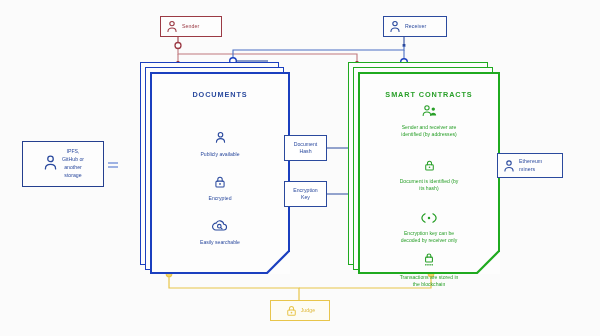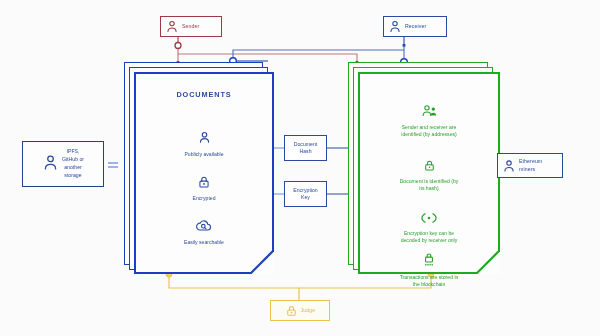--- a/index.html
+++ b/index.html
@@ -109,21 +109,21 @@
 
     <line x1="485" y1="163" x2="496" y2="163" stroke="#6b8ad6" stroke-width="1.3"></line>
     <line x1="485" y1="167" x2="496" y2="167" stroke="#6b8ad6" stroke-width="1.3"></line>
 
     <path d="M169 274 L169 288 L299 288 L299 300" fill="none" stroke="#e8c54a" stroke-width="1.2"></path>
     <path d="M431 274 L431 288 L299 288" fill="none" stroke="#e8c54a" stroke-width="1.2"></path>
     <circle cx="169" cy="274" r="2.8" fill="#f0d268" stroke="#e8c54a" stroke-width="1.1"></circle>
     <circle cx="431" cy="274" r="2.8" fill="#f0d268" stroke="#e8c54a" stroke-width="1.1"></circle>
   </svg>
 
-  <div class="stack" style="left:124px;top:62px;width:176px;height:212px;">
+  <div class="stack" style="left:140px;top:62px;width:176px;height:212px;">
     <div class="sheet" style="left:0px;top:0px;width:139px;height:203px;border:1.1px solid #1b3fbf;"></div>
     <div class="sheet" style="left:5px;top:5px;width:139px;height:203px;border:1.1px solid #1b3fbf;"></div>
     <div class="sheet" style="left:10px;top:10px;width:140px;height:202px;border:2.6px solid #1b3fbf;"></div>
 
     <svg class="fold" width="24" height="24" style="left:126px;top:188px;" viewBox="0 0 24 24">
       <polygon points="0,24 24,24 24,0" fill="#fdfdfd"></polygon>
       <polyline points="0,24 24,0" fill="none" stroke="#1b3fbf" stroke-width="2.2"></polyline>
     </svg>
 
     <div class="panel-title blue-ink" style="top:28px;left:10px;width:140px;">DOCUMENTS</div>
@@ -164,20 +164,21 @@
   <div class="stack" style="left:348px;top:62px;width:152px;height:212px;">
     <div class="sheet" style="left:0px;top:0px;width:140px;height:203px;border:1.1px solid #1faa1f;"></div>
     <div class="sheet" style="left:5px;top:5px;width:140px;height:203px;border:1.1px solid #1faa1f;"></div>
     <div class="sheet" style="left:10px;top:10px;width:142px;height:202px;border:2.6px solid #1faa1f;"></div>
 
     <svg class="fold" width="24" height="24" style="left:128px;top:188px;" viewBox="0 0 24 24">
       <polygon points="0,24 24,24 24,0" fill="#fdfdfd"></polygon>
       <polyline points="0,24 24,0" fill="none" stroke="#1faa1f" stroke-width="2.2"></polyline>
     </svg>
 
+    <div class="panel-title green-ink" style="top:28px;left:10px;width:142px;">SMART CONTRACTS</div>
 
     <div class="feature" style="top:42px;left:10px;width:142px;">
       <span>
         <svg width="19" height="14" viewBox="0 0 30 22" fill="none" stroke="#2aa02a" stroke-width="1.7" stroke-linecap="round">
           <circle cx="11" cy="6" r="3.4"></circle>
           <path d="M5 18c0-3.4 2.7-5.4 6-5.4s6 2 6 5.4"></path>
           <circle cx="21" cy="8" r="2.7" fill="#2aa02a" stroke="none"></circle>
           <path d="M16.5 18c0-2.8 2-4.4 4.5-4.4s4.5 1.6 4.5 4.4z" fill="#2aa02a" stroke="none"></path>
         </svg>
       </span>

